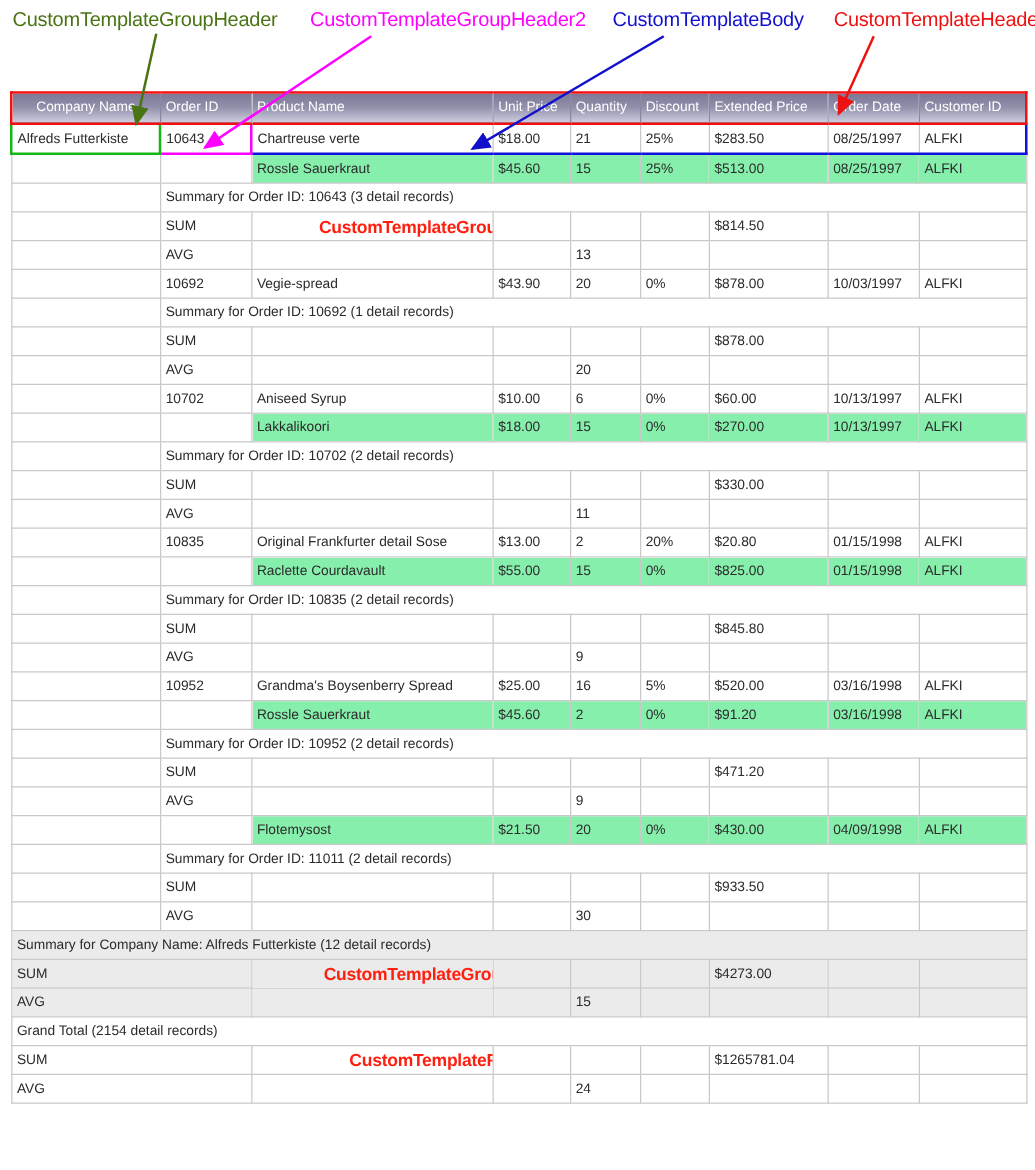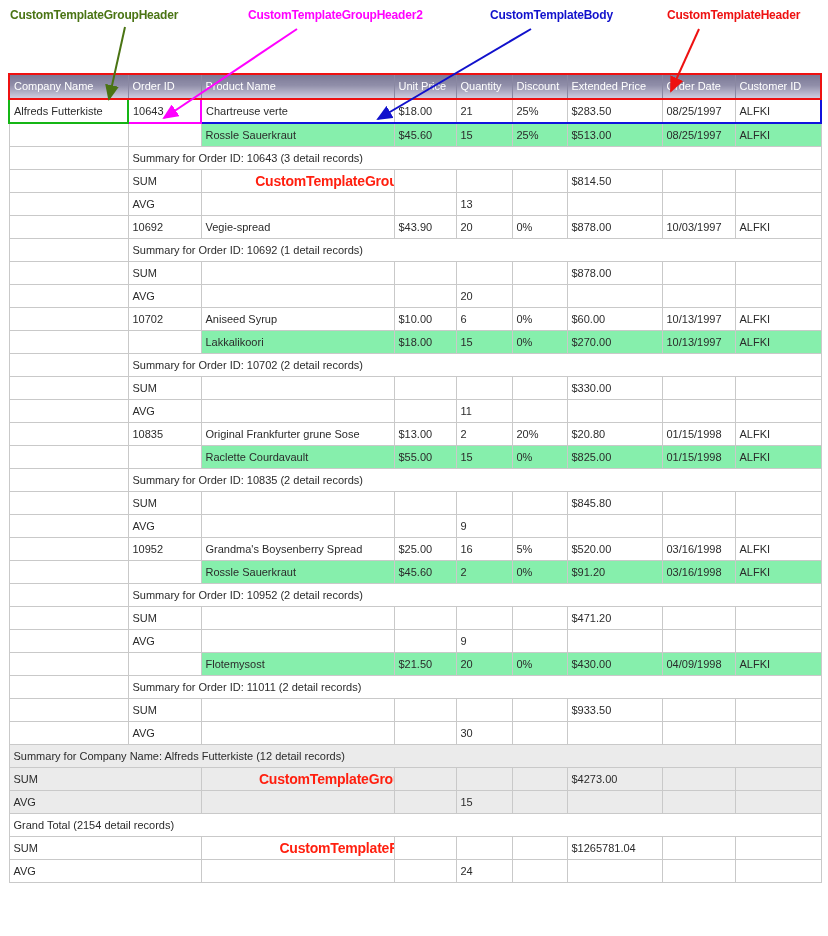--- a/index.html
+++ b/index.html
@@ -1,32 +1,32 @@
 <!DOCTYPE html>
 <html style="--red: #ee1111; --orange: #e8821e; --green-box: #15b615; --magenta: #ff00ff; --blue: #1111dd; --ann-red: #ff1f0f; --footer-blue: #4e5db2;"><head>
 <meta charset="utf-8">
 <style>
   html,body{margin:0;padding:0;background:#fff;}
   #page{position:relative;width:828px;height:936px;font-family:"Liberation Sans",sans-serif;overflow:hidden;background:#fff;}
 
   
-  .anno-label{position:absolute;font-size:12px;font-weight:bold;white-space:nowrap;letter-spacing:-0.2px;}
+  .anno-label{position:absolute;font-size:16px;font-weight:normal;white-space:nowrap;letter-spacing:-0.2px;}
   #arrows{position:absolute;left:0;top:0;pointer-events:none;z-index:40;}
 
   
   #grid{position:absolute;left:8px;top:73px;width:812px;border-collapse:collapse;table-layout:fixed;}
   #grid th,#grid td{border:1px solid #c9c9c9;font-size:11px;font-weight:normal;text-align:left;
      padding:2px 4px 3px 4px;white-space:nowrap;overflow:hidden;color:#2b2b2b;}
   #grid td{height:17px;}
   #grid thead th{
      height:18px;color:#fff;
      background:linear-gradient(180deg,#7b7996 0%,#908ea9 45%,#cfcddf 100%);
      border-left:1px solid #8a88a2;border-right:1px solid #8a88a2;
      border-top:2px solid var(--red);border-bottom:2px solid var(--red);}
-  #grid thead th:first-child{border-left:2px solid var(--red);}
+  #grid thead th:first-child{border-left:2px solid var(--red);text-align:center;}
   #grid thead th:last-child{border-right:2px solid var(--red);}
 
   tr.shaded td.body-col{background:#86efac;}
 
   
   td.hl-green{border:2px solid var(--green-box) !important;}
   td.hl-magenta{border:2px solid var(--magenta) !important;}
   td.hl-blue{border-top:2px solid var(--blue) !important;border-bottom:2px solid var(--blue) !important;}
   td.hl-blue-l{border-left:2px solid var(--blue) !important;}
   td.hl-blue-r{border-right:2px solid var(--blue) !important;}
@@ -233,21 +233,21 @@
           <td></td>
           <td>11</td>
           <td></td>
           <td></td>
           <td></td>
           <td></td>
         </tr>
         <tr class="row-detail">
           <td></td>
           <td>10835</td>
-          <td class="body-col">Original Frankfurter grune Sose</td>
+          <td class="body-col">Original Frankfurter detail Sose</td>
           <td class="body-col">$13.00</td>
           <td class="body-col">2</td>
           <td class="body-col">20%</td>
           <td class="body-col">$20.80</td>
           <td class="body-col">01/15/1998</td>
           <td class="body-col">ALFKI</td>
         </tr>
         <tr class="row-detail shaded">
           <td></td>
           <td></td>

